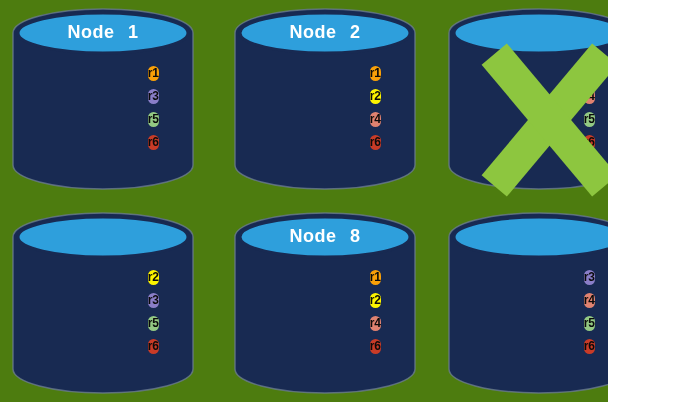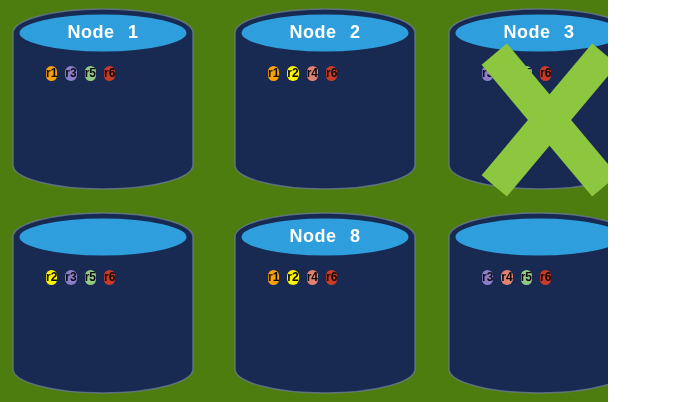--- a/index.html
+++ b/index.html
@@ -35,21 +35,21 @@
     font-size: 18px;
     font-weight: bold;
     letter-spacing: 0.5px;
     word-spacing: 8px;
     z-index: 2;
   }
   .bars {
     position: absolute;
     left: 34px; right: 35px; top: 58px;
     display: flex;
-    flex-direction: row;
+    flex-direction: column;
     gap: 8px;
     z-index: 2;
     align-items: flex-end;
   }
   .bar {
     height: 15px;
     line-height: 15px;
     border-radius: 6px;
     text-align: center;
     font-size: 12px;
@@ -114,21 +114,20 @@
       <div class="bar" style="background: rgb(224, 130, 112);">r4</div>
       <div class="bar" style="background: rgb(201, 59, 39);">r6</div>
     </div>
   </div>
 
   <div class="node" style="left:448px; top:8px;">
     <svg class="cyl" viewBox="0 0 182 182">
       <path class="cyl-sil" d="M 1 25 A 90 24 0 0 1 181 25 L 181 157 A 90 24 0 0 1 1 157 Z"></path>
       <ellipse class="cyl-cap" cx="91" cy="25" rx="85" ry="20"></ellipse>
     </svg>
-    <div class="node-label">Node 3</div>
     <div class="bars">
       <div class="bar" style="background: rgb(138, 126, 200);">r3</div>
       <div class="bar" style="background: rgb(224, 130, 112);">r4</div>
       <div class="bar" style="background: rgb(147, 201, 131);">r5</div>
       <div class="bar" style="background: rgb(201, 59, 39);">r6</div>
     </div>
     <div class="xmark">
       <div class="xarm xarm-a"></div>
       <div class="xarm xarm-b"></div>
     </div>

